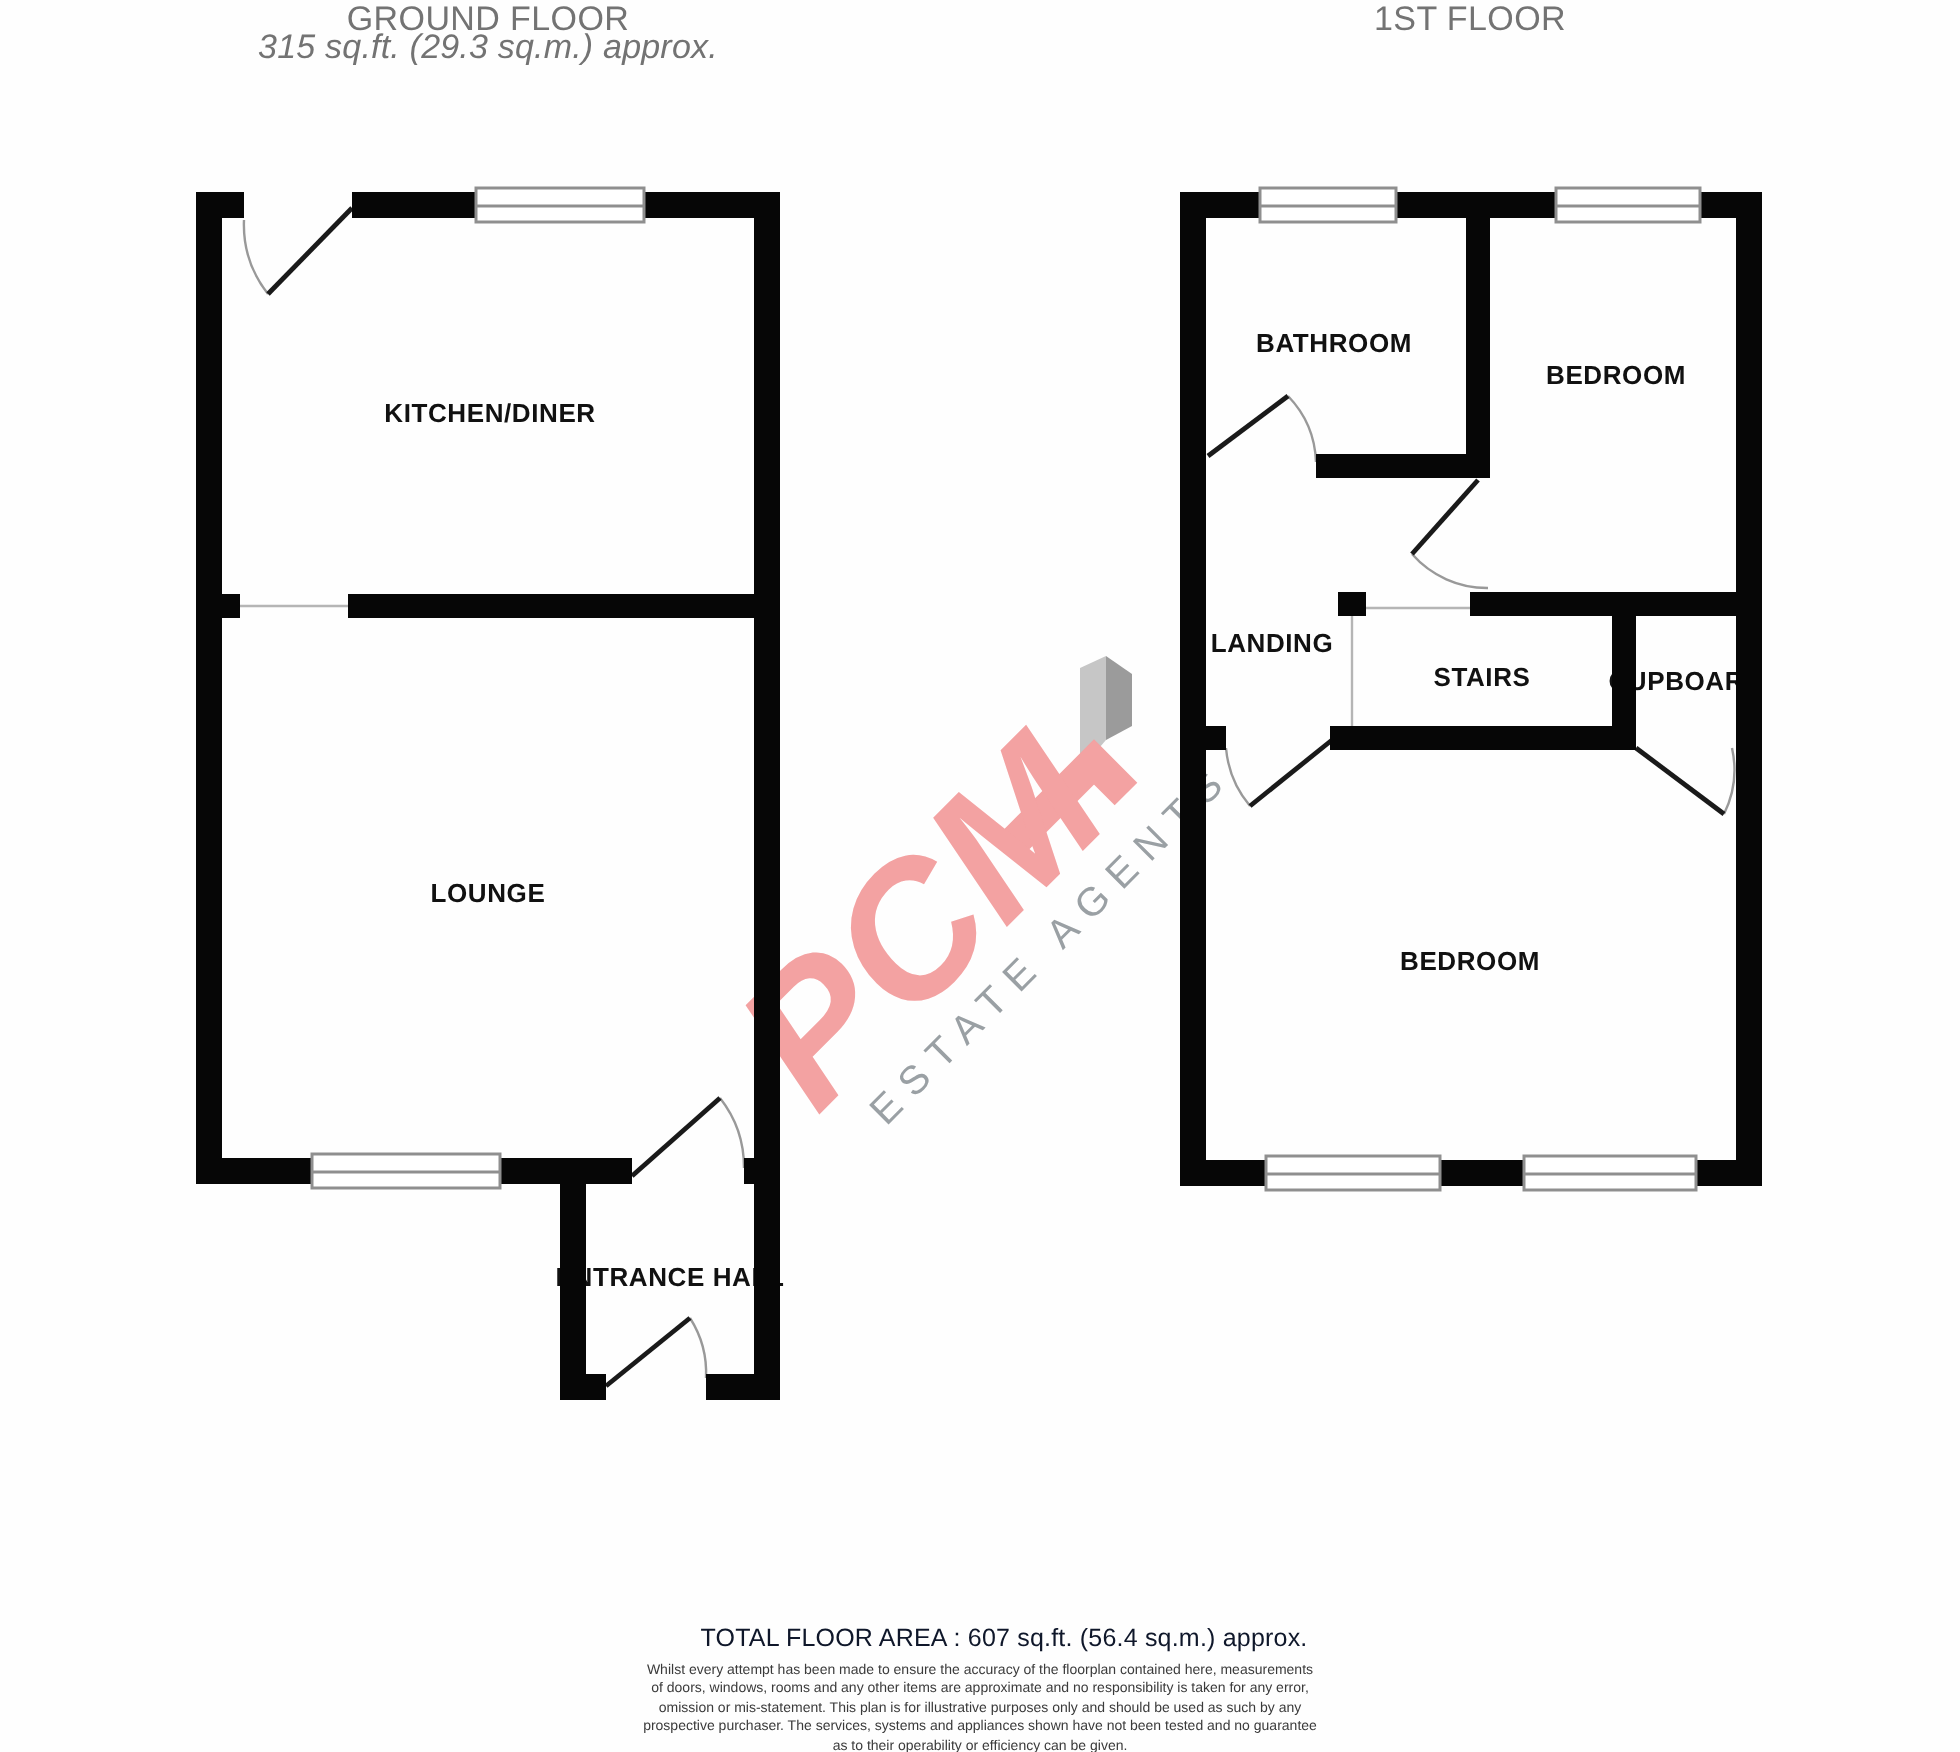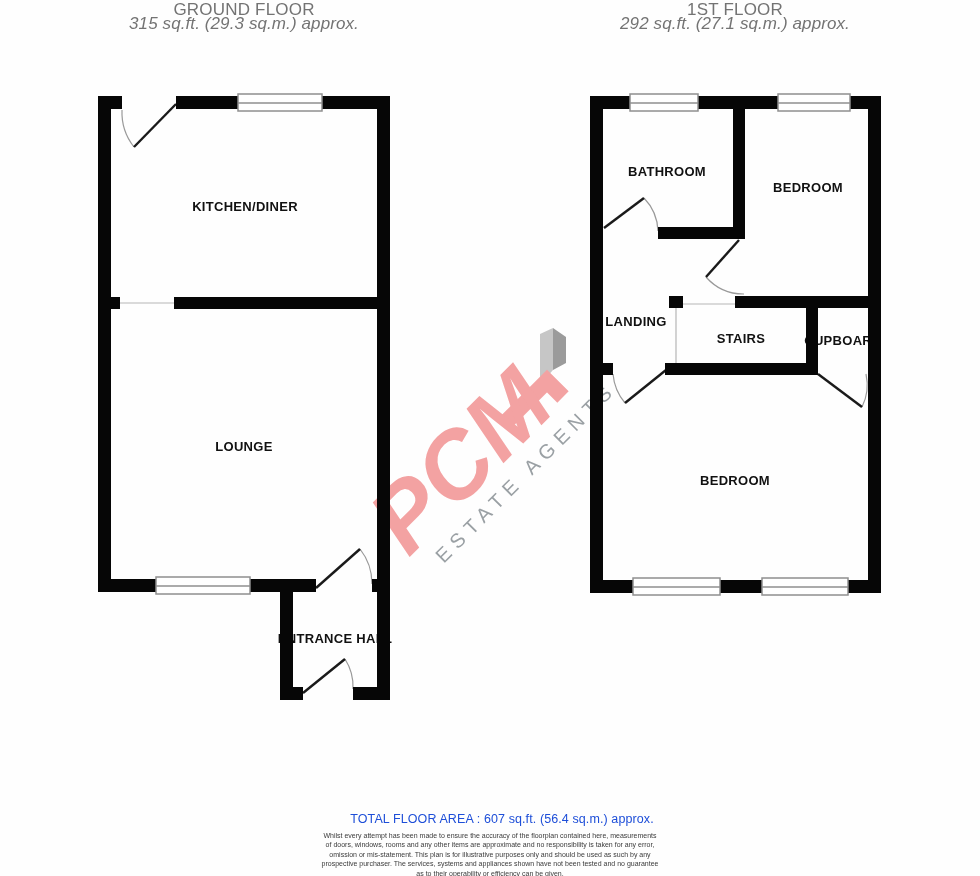--- a/index.html
+++ b/index.html
@@ -22,35 +22,34 @@
   .wm-brand{font-size:94px;font-weight:bold;font-style:italic;line-height:.85;
     letter-spacing:1px;}
   .wm-tagline{font-size:20px;letter-spacing:6.5px;margin-top:3px;transform:translateX(38px);}
   #wm-decor{position:absolute;left:495px;top:325px;}
 
   #plan-svg{position:absolute;left:0;top:0;z-index:2;}
   .room-label{font-family:"Liberation Sans",sans-serif;font-size:13px;font-weight:bold;
     letter-spacing:.3px;}
 
   #footer{position:absolute;left:0;top:812px;width:980px;text-align:center;z-index:3;}
-  .total-area{font-size:12.5px;color:#1d4ed8;letter-spacing:.1px;margin-left:24px;}
+  .total-area{font-size:12.5px;color:#0f172a;letter-spacing:.1px;margin-left:24px;}
   .disclaimer{margin-top:5px;font-size:7px;line-height:9.4px;color:#3a3a3a;}
 </style>
 </head>
 <body>
 
 <div id="canvas">
 
   <div class="floor-header" id="gf-header">
     <div class="fh-title">GROUND FLOOR</div>
     <div class="fh-area">315 sq.ft. (29.3 sq.m.) approx.</div>
   </div>
   <div class="floor-header" id="ff-header">
     <div class="fh-title">1ST FLOOR</div>
-    <div class="fh-area">292 sq.ft. (27.1 sq.m.) approx.</div>
   </div>
 
   <div id="watermark">
     <svg id="wm-decor" width="90" height="110">
       <polygon points="45,9 58,3 58,45 45,60" fill="#c6c6c6"></polygon>
       <polygon points="58,3 71,12 71,38 58,45" fill="#9b9b9b"></polygon>
       <path d="M8 100 L52 56 L68 72" fill="none" stroke-width="16" stroke="#f3a2a2"></path>
     </svg>
     <div id="wm-rot">
       <div class="wm-brand" style="color: rgb(243, 162, 162);">PCM</div>

